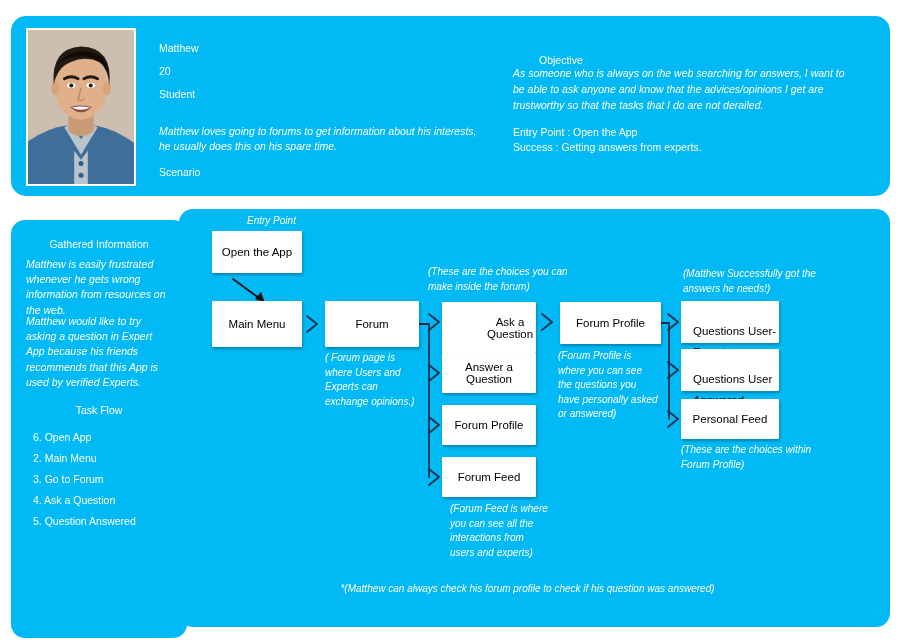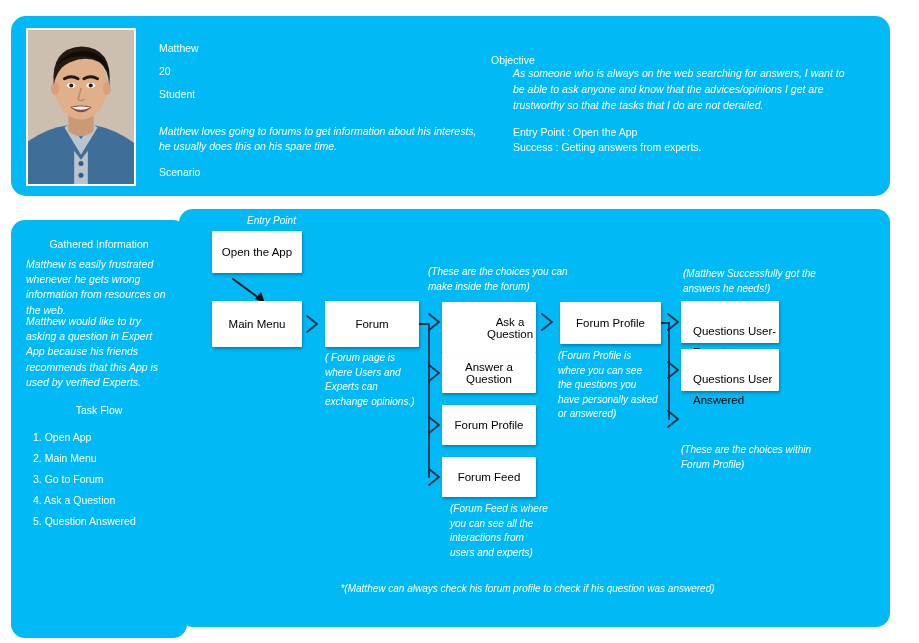--- a/index.html
+++ b/index.html
@@ -18,21 +18,21 @@
   }
   #persona-photo svg{display:block;width:100%;height:100%;}
 
   .ptext{position:absolute;color:#ffffff;font-size:10.5px;line-height:1.45;}
   #persona-name{left:148px;top:25px;}
   #persona-age{left:148px;top:48px;}
   #persona-occupation{left:148px;top:71px;}
   #persona-desc{left:148px;top:108px;width:330px;font-style:italic;}
   #persona-scenario-label{left:148px;top:149px;}
 
-  #objective-label{left:480px;top:37px;}
+  #objective-label{left:528px;top:37px;}
   #objective-text{left:502px;top:50px;width:345px;font-style:italic;line-height:1.5;}
   #entry-point-line{left:502px;top:109px;}
   #success-line{left:502px;top:124px;}
 
   
   #info-panel{left:11px;top:220px;width:176px;height:418px;}
   .ititle{position:absolute;width:100%;text-align:center;color:#ffffff;font-size:10.5px;}
   #gathered-title{top:18px;}
   #taskflow-title{top:184px;}
   .ibody{position:absolute;left:15px;width:142px;color:#ffffff;font-size:10.5px;
@@ -137,21 +137,21 @@
   <div class="ptext" id="success-line">Success : Getting answers from experts.</div>
 </div>
 
 <div class="panel" id="info-panel">
   <div class="ititle" id="gathered-title">Gathered Information</div>
   <div class="ibody" id="gathered-p1">Matthew is easily frustrated whenever he gets wrong information from resources on the web.</div>
   <div class="ibody" id="gathered-p2">Matthew would like to try asking a question in Expert App because his friends recommends that this App is used by verified Experts.</div>
 
   <div class="ititle" id="taskflow-title">Task Flow</div>
   <ul id="task-list">
-    <li>1. Open App</li>
+    <li>6. Open App</li>
     <li>2. Main Menu</li>
     <li>3. Go to Forum</li>
     <li>4. Ask a Question</li>
     <li>5. Question Answered</li>
   </ul>
 </div>
 
 <div class="panel" id="flow-panel">
 
   <svg class="arrowsvg" style="left:0;top:0;width:711px;height:418px;" aria-hidden="true">
@@ -196,20 +196,21 @@
   <div class="node" id="n-fprofile2">Forum Profile</div>
 
   <div class="node two-line" id="n-quser-ask">
     <div>Questions  User-</div>
     <div>Expert</div>
   </div>
   <div class="node two-line" id="n-quser-ans">
     <div>Questions  User</div>
     <div>Answered</div>
   </div>
+  <div class="node" id="n-pfeed">Personal Feed</div>
 
   <div class="note" id="note-forum">( Forum page is where Users and Experts can exchange opinions.)</div>
   <div class="note" id="note-choices">(These are the choices you can  make inside the forum)</div>
   <div class="note" id="note-fprofile">(Forum Profile is where you can see the questions you have  personally asked or answered)</div>
   <div class="note" id="note-ffeed">(Forum Feed is where you can see all the interactions from users and experts)</div>
   <div class="note" id="note-success">(Matthew Successfully got the answers he needs!)</div>
   <div class="note" id="note-within">(These are the choices within Forum Profile)</div>
   <div class="note" id="note-footer">*(Matthew can always check his forum profile to check if his question was answered)</div>
 </div>
 

